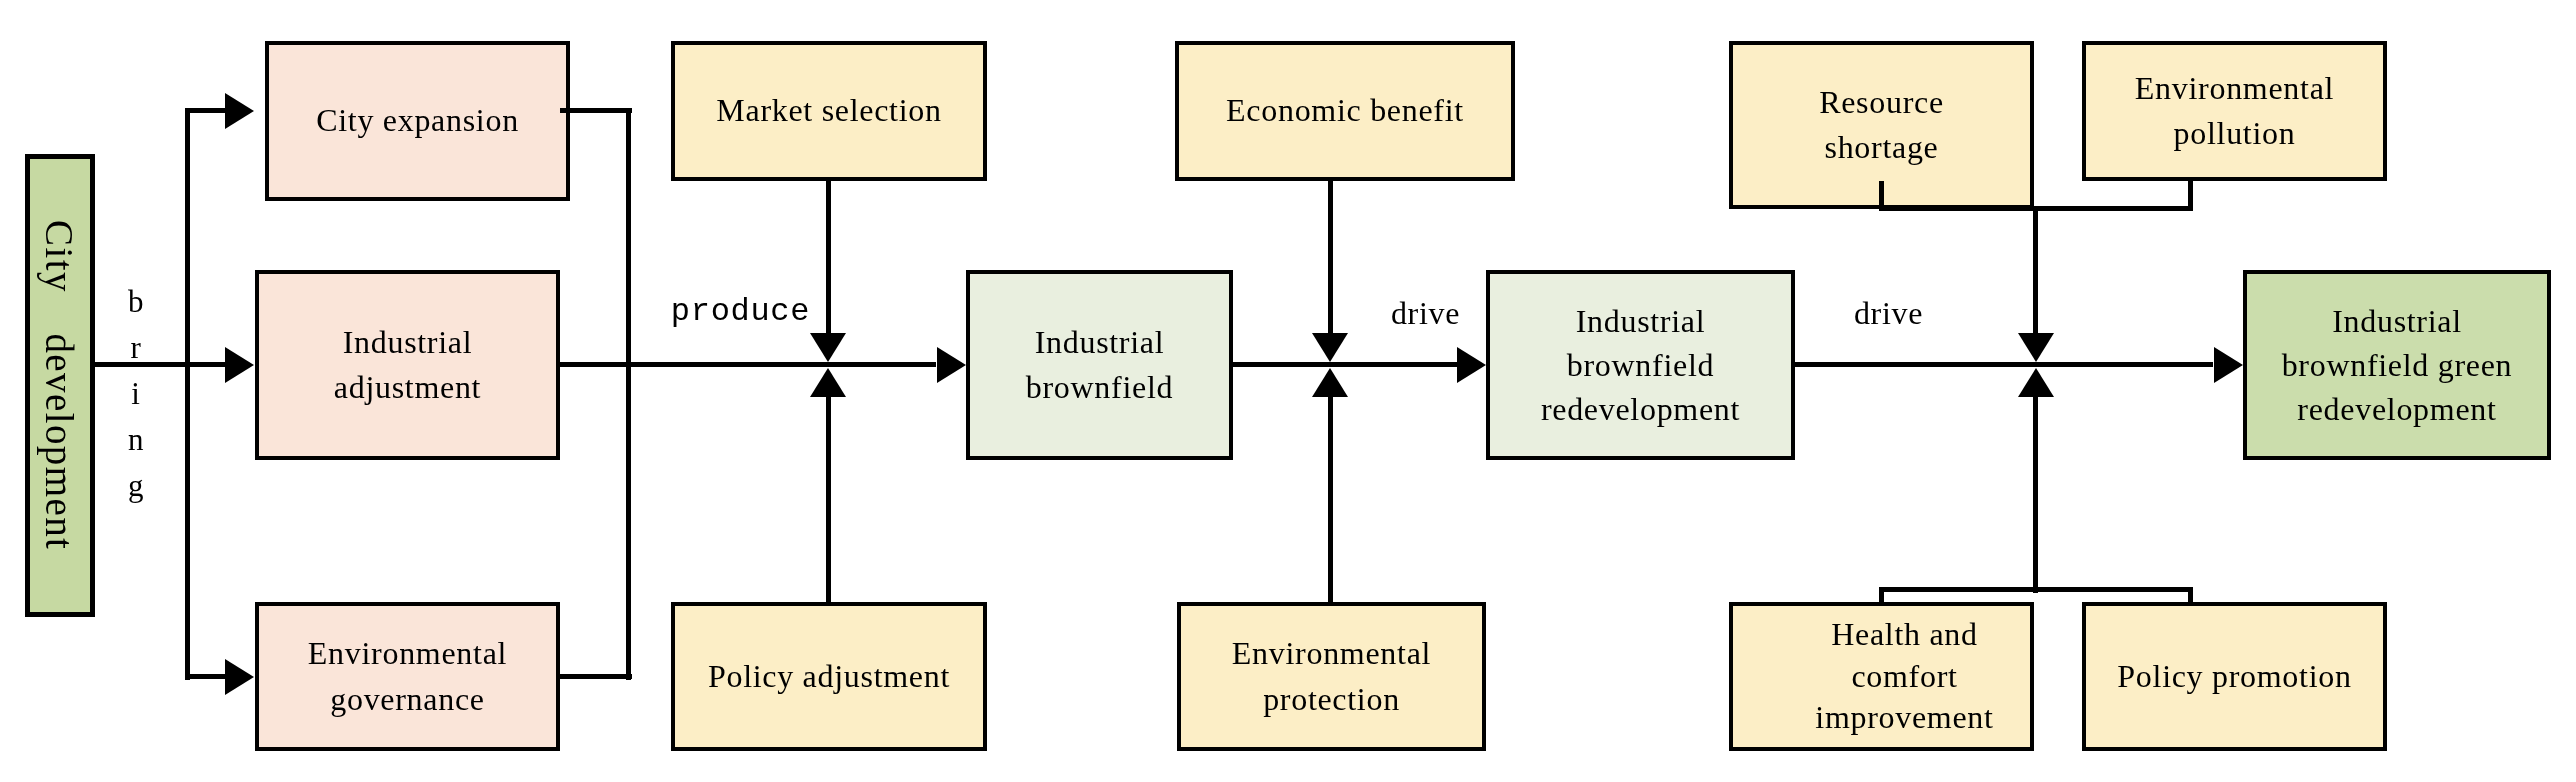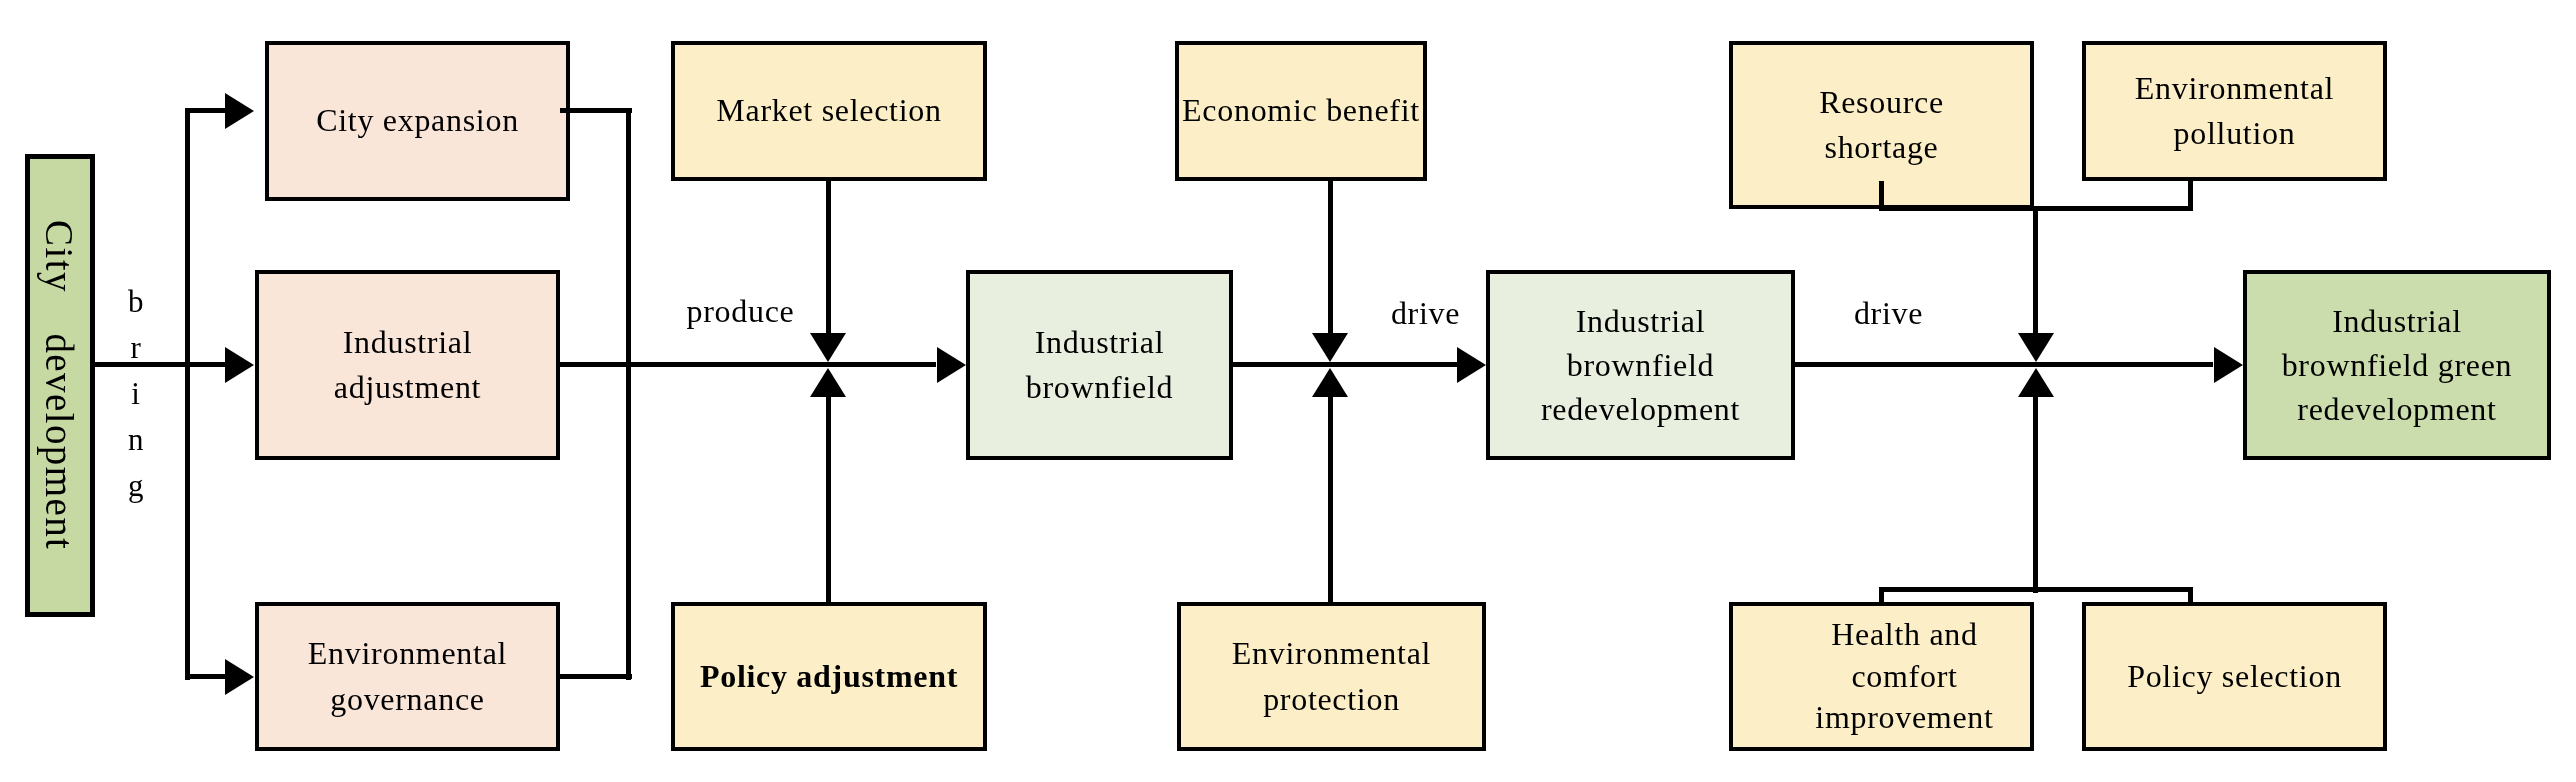--- a/index.html
+++ b/index.html
@@ -111,30 +111,30 @@
 
   <div class="node pink" style="left:255px; top:602px; width:305px; height:149px;">
     <span class="label">Environmental
 governance</span>
   </div>
 
   <div class="node yellow" style="left:671px; top:41px; width:316px; height:140px;">
     <span class="label">Market selection</span>
   </div>
 
-  <div class="node yellow" style="left:671px; top:602px; width:316px; height:149px;font-weight:bold;">
+  <div class="node yellow" style="left:671px; top:602px; width:316px; height:149px;">
     <span class="label">Policy adjustment</span>
   </div>
 
   <div class="node pgreen" style="left:966px; top:270px; width:267px; height:190px;">
     <span class="label">Industrial
 brownfield</span>
   </div>
 
-  <div class="node yellow" style="left:1175px; top:41px; width:252px; height:140px;">
+  <div class="node yellow" style="left:1175px; top:41px; width:340px; height:140px;">
     <span class="label">Economic benefit</span>
   </div>
 
   <div class="node yellow" style="left:1177px; top:602px; width:309px; height:149px;">
     <span class="label">Environmental
 protection</span>
   </div>
 
   <div class="node pgreen" style="left:1486px; top:270px; width:309px; height:190px;">
     <span class="label" style="line-height:1.38;">Industrial
@@ -152,38 +152,38 @@
 pollution</span>
   </div>
 
   <div class="node yellow" style="left:1729px; top:602px; width:305px; height:149px;">
     <span class="label" style="line-height:1.3;margin-left:46px;">Health and
 comfort
 improvement</span>
   </div>
 
   <div class="node yellow" style="left:2082px; top:602px; width:305px; height:149px;">
-    <span class="label">Policy selection</span>
+    <span class="label">Policy promotion</span>
   </div>
 
   <div class="node dgreen" style="left:2243px; top:270px; width:308px; height:190px;">
     <span class="label" style="line-height:1.38;">Industrial
 brownfield green
 redevelopment</span>
   </div>
 
   <div id="label-bring" class="edge-label">
     <span>b</span>
     <span>r</span>
     <span>i</span>
     <span>n</span>
     <span>g</span>
   </div>
 
-  <div class="edge-label" style="left:635px; top:293px; width:211px;">produce</div>
+  <div class="edge-label" style="left:635px; top:293px; width:211px;font-family:Liberation Mono, monospace;">produce</div>
   <div class="edge-label" style="left:1341px; top:295px; width:169px;">drive</div>
   <div class="edge-label" style="left:1804px; top:295px; width:169px;">drive</div>
 
   <div class="hline" style="left:95px; top:362px; width:131px;"></div>
   <div class="vline" style="left:185px; top:108px; height:572px;"></div>
   <div class="hline" style="left:185px; top:108px; width:41px;"></div>
   <div class="hline" style="left:185px; top:674px; width:41px;"></div>
   <div class="arr arr-right" style="left:225px; top:93px;"></div>
   <div class="arr arr-right" style="left:225px; top:347px;"></div>
   <div class="arr arr-right" style="left:225px; top:659px;"></div>

